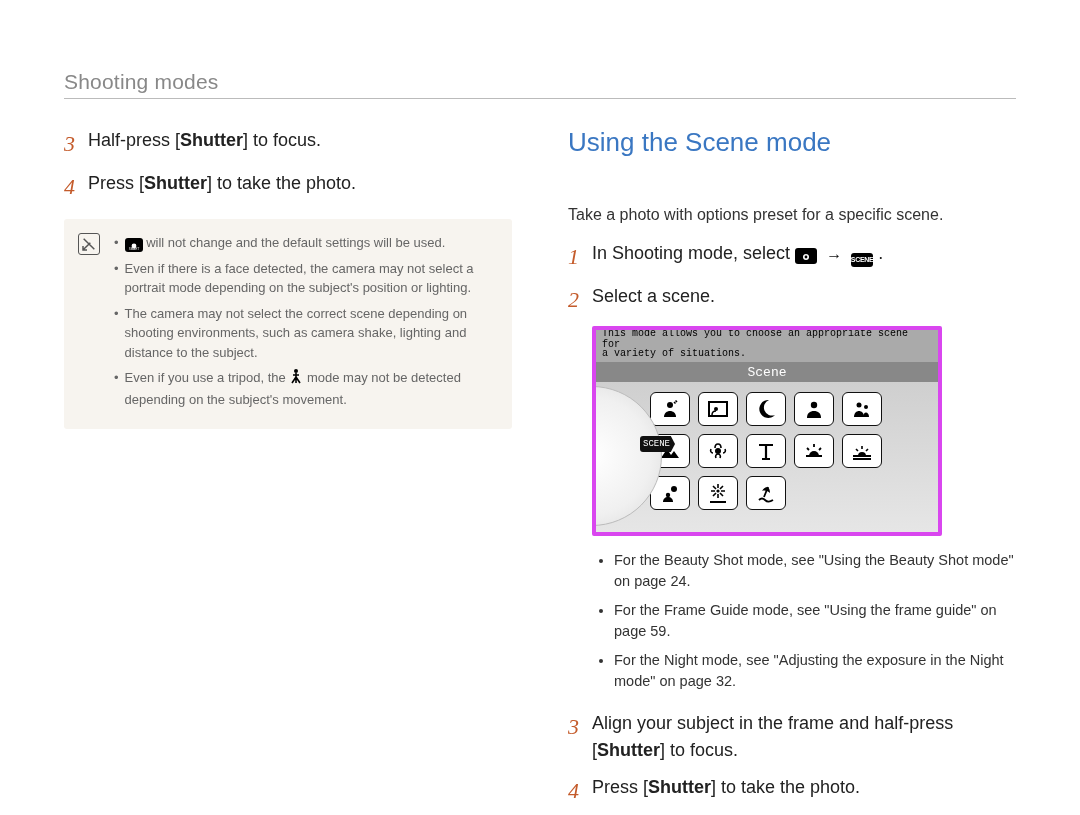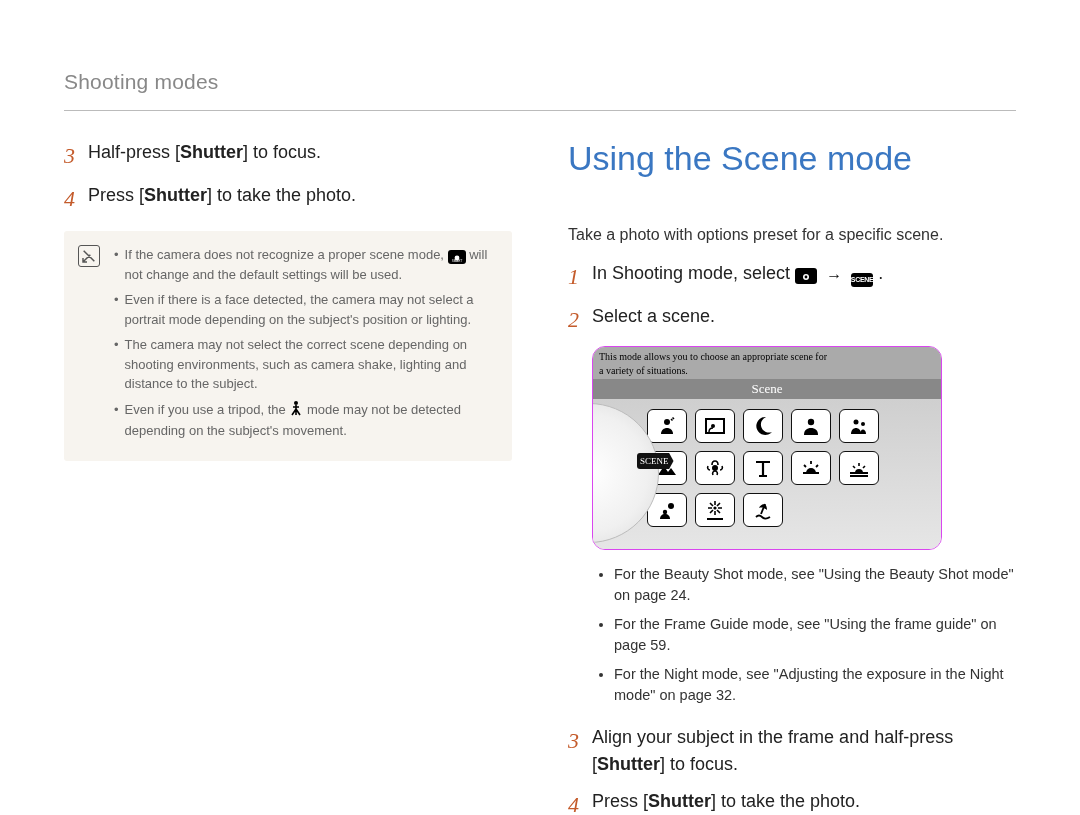--- a/index.html
+++ b/index.html
@@ -2,56 +2,56 @@
 <html><head>
 <meta charset="utf-8">
 <style>
   * { box-sizing: border-box; margin: 0; padding: 0; }
   html, body { width: 1080px; height: 815px; background: #fff; font-family: "Helvetica Neue", Helvetica, Arial, sans-serif; color: #333; }
   .page {
     width: 1080px; height: 815px; padding: 70px 64px 40px 64px; position: relative;
   }
   .section-header {
     font-size: 21px; font-weight: 300; color: #888; letter-spacing: 0.2px;
-    border-bottom: 1px solid #bbb; padding-bottom: 16px; margin-bottom: 28px;
+    border-bottom: 1px solid #bbb; padding-bottom: 4px; margin-bottom: 28px;
     width: 100%;
   }
   .columns { display: flex; gap: 56px; }
   .col { flex: 1; }
   .step { display: flex; align-items: flex-start; gap: 10px; margin-bottom: 10px; font-size: 18px; color: #222; line-height: 1.5; }
   .step-num { color: #c45b2b; font-style: italic; font-family: Georgia, 'Times New Roman', serif; font-size: 22px; font-weight: 400; min-width: 14px; }
   .step-text b { font-weight: 700; }
   .note-box {
     background: #f7f4ef; border-radius: 3px; padding: 14px 18px 14px 50px;
     margin-top: 16px; position: relative; font-size: 13px; color: #666; line-height: 1.5;
   }
   .note-icon {
     position: absolute; left: 14px; top: 14px; width: 22px; height: 22px;
     border: 1.5px solid #555; border-radius: 3px; display: flex; align-items: center; justify-content: center;
   }
   .note-icon svg { width: 16px; height: 16px; }
   .note-item { display: flex; gap: 6px; margin-bottom: 6px; }
   .note-bullet { flex: 0 0 auto; }
   .heading {
-    color: #3a77c2; font-size: 34px; font-weight: 400; margin-bottom: 8px;
+    color: #3a77c2; font-size: 26px; font-weight: 400; margin-bottom: 8px;
   }
   .sub-intro { font-size: 16px; color: #333; margin-bottom: 16px; margin-top: 48px; }
   .inline-icon { display: inline-block; vertical-align: -3px; }
   .camera-icon, .camera-icon-small, .scene-icon-small {
     display: inline-flex; align-items: center; justify-content: center;
     background: #000; color: #fff; border-radius: 3px; font-size: 8px;
   }
   .camera-icon { width: 22px; height: 16px; }
   .camera-icon-small { width: 18px; height: 14px; }
   .scene-icon-small { width: 22px; height: 14px; font-size: 7px; font-weight: bold; letter-spacing: -0.3px; }
   .person-icon { display: inline-block; vertical-align: -2px; }
   .arrow { font-size: 16px; color: #111; margin: 0 4px; }
   .screen-widget {
-    width: 350px; border: 1px solid #d946ef; border-radius: 13px; margin: 8px 0 14px 24px;
-    font-family: Liberation Serif, serif;
+    width: 350px; border: 4px solid #d946ef; border-radius: 2px; margin: 8px 0 14px 24px;
+    font-family: Liberation Mono, monospace;
     overflow: hidden;
   }
   .screen-banner {
     background: #aaa; color: #000; height: 18px; font-size: 10px; padding: 0 6px;
     display: flex; align-items: center;
   }
   .screen-sub { background: #aaa; color: #000; font-size: 10px; padding: 0 16px 2px 6px; height: 14px; }
   .screen-label { background: #888; color: #fff; text-align: center; font-size: 13px; height: 20px; display: flex; align-items: center; justify-content: center; }
   .screen-body { background: linear-gradient(180deg, #cfcfcf, #e6e6e6); height: 150px; position: relative; padding: 10px 8px 8px 54px; }
   .dial {
@@ -103,21 +103,20 @@
 
       <div class="note-box">
         <div class="note-icon">
           <svg viewBox="0 0 24 24">
               <path fill="none" stroke="#555" stroke-width="2.2" d="M4 4 L20 20 M3 15 L3 21 L9 21 M4 20 L14 10"></path>
             </svg>
         </div>
         <div class="note-item">
           <span class="note-bullet">•</span>
           <span>
-            <span>If the camera does not recognize a proper scene mode, </span>
             <span class="inline-icon camera-icon-small">
               <svg width="14" height="10" viewBox="0 0 14 10">
                   <rect x="0" y="2" width="14" height="8" rx="1" fill="#000"></rect>
                   <rect x="4" y="0" width="6" height="3" rx="1" fill="#000"></rect>
                   <circle cx="7" cy="6" r="2.4" fill="#fff"></circle>
                   <text x="7" y="9.6" font-size="3" text-anchor="middle" fill="#fff">SMART</text>
                 </svg>
             </span>
             <span> will not change and the default settings will be used.</span>
           </span>

